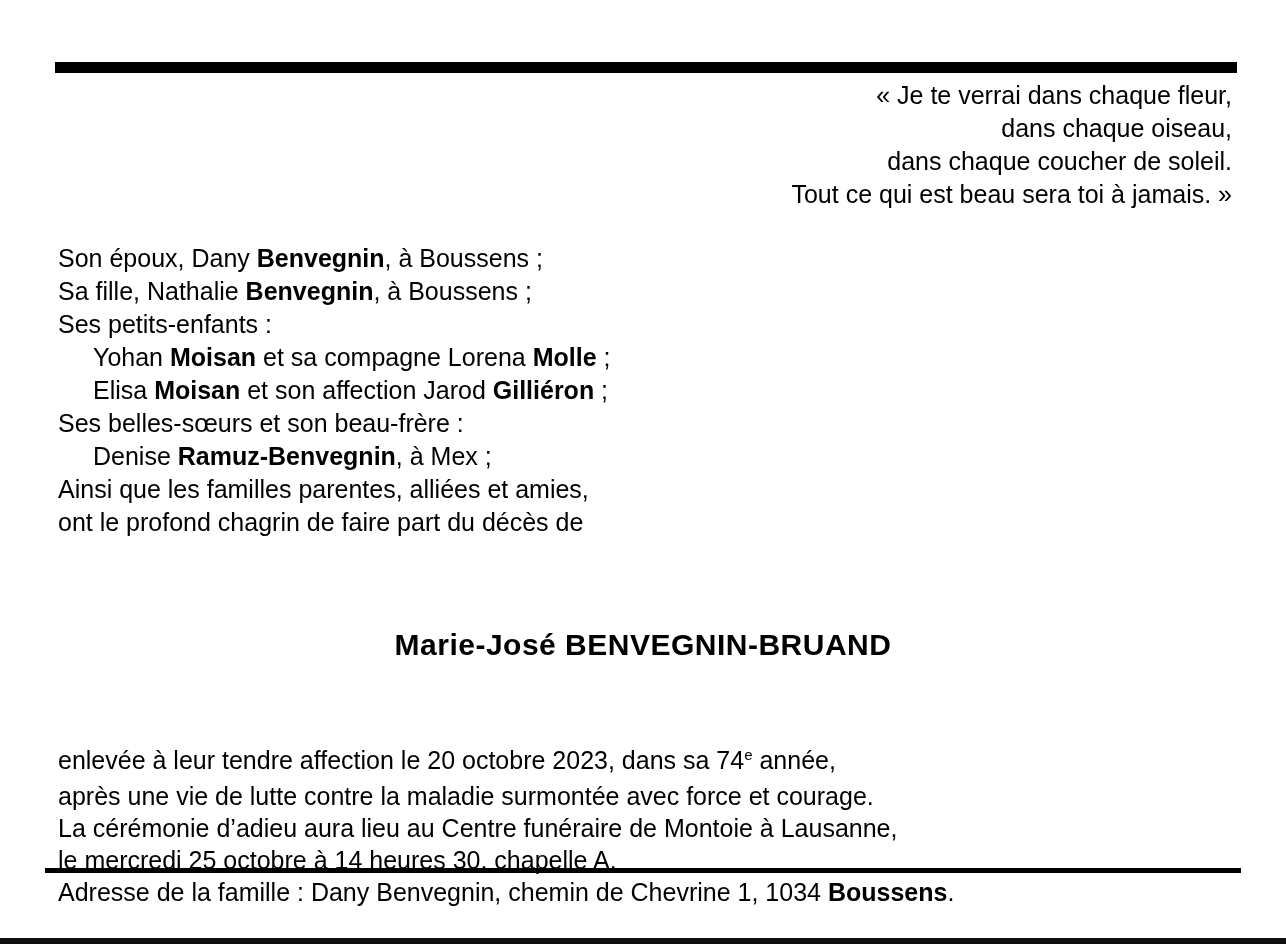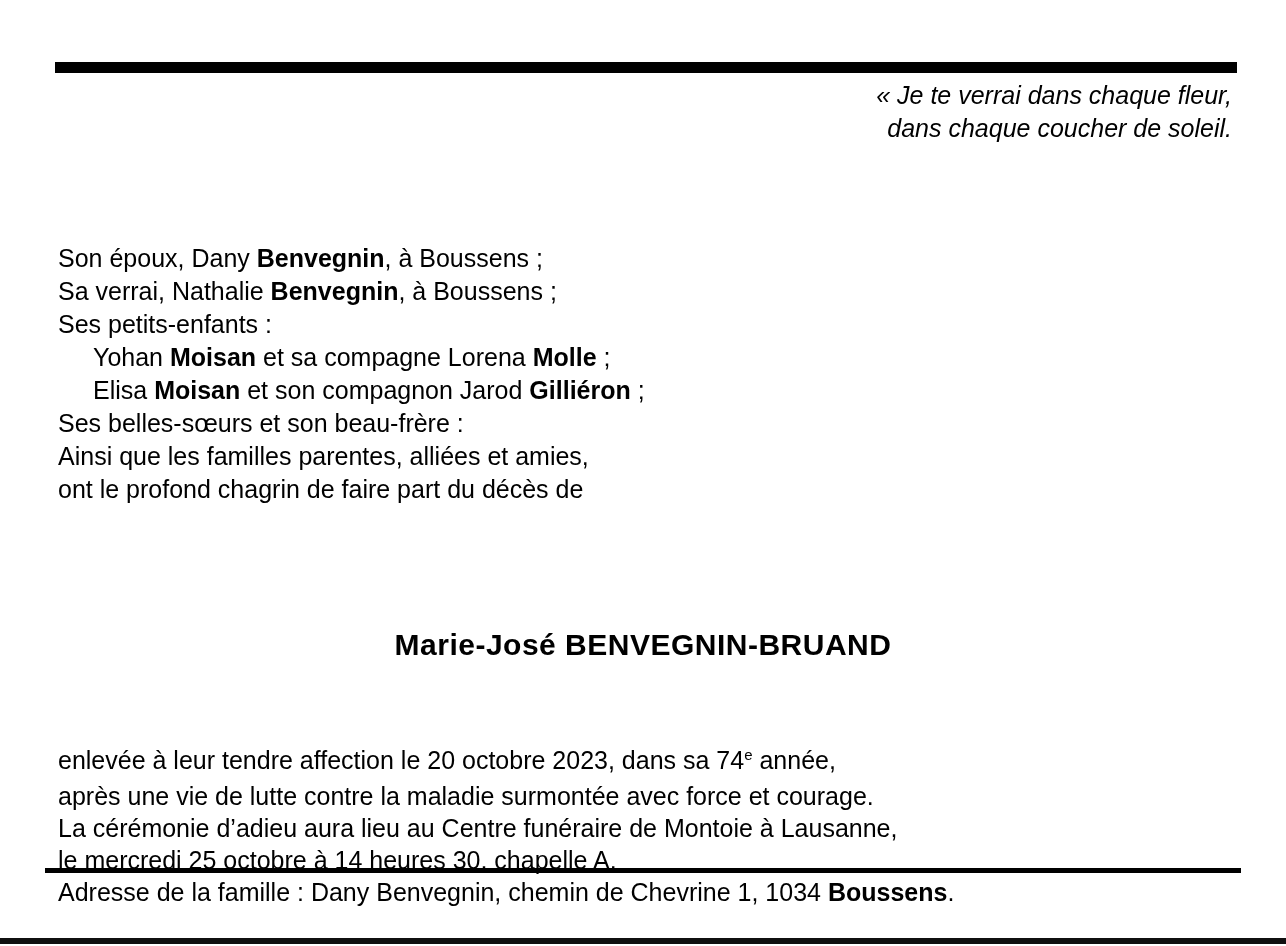--- a/index.html
+++ b/index.html
@@ -22,21 +22,20 @@
     top: 62px;
     width: 1182px;
     height: 11px;
     background: #000000;
   }
   .epigraph {
     position: absolute;
     top: 79px;
     right: 54px;
     text-align: right;
-    font-style: italic;
     font-size: 25px;
     line-height: 33px;
     white-space: nowrap;
   }
   .family-list {
     position: absolute;
     left: 58px;
     top: 242px;
     font-size: 25px;
     line-height: 33px;
@@ -92,30 +91,33 @@
 </style>
 </head>
 <body>
 
 <div class="page">
 
   <div class="top-rule"></div>
 
   <div class="epigraph">
       <div class="line"><span>« Je te verrai dans chaque fleur,</span></div>
+      <div class="line"><span>dans chaque oiseau,</span></div>
       <div class="line"><span>dans chaque coucher de soleil.</span></div>
+      <div class="line"><span>Tout ce qui est beau sera toi à jamais. »</span></div>
     </div>
 
   <div class="family-list">
       <div class="line"><span>Son époux, Dany </span><span class="b">Benvegnin</span><span>, à Boussens ;</span></div>
-      <div class="line"><span>Sa verrai, Nathalie </span><span class="b">Benvegnin</span><span>, à Boussens ;</span></div>
+      <div class="line"><span>Sa fille, Nathalie </span><span class="b">Benvegnin</span><span>, à Boussens ;</span></div>
       <div class="line"><span>Ses petits-enfants :</span></div>
       <div class="line indent"><span>Yohan </span><span class="b">Moisan</span><span> et sa compagne Lorena </span><span class="b">Molle</span><span> ;</span></div>
-      <div class="line indent"><span>Elisa </span><span class="b">Moisan</span><span> et son compagnon Jarod </span><span class="b">Gilliéron</span><span> ;</span></div>
+      <div class="line indent"><span>Elisa </span><span class="b">Moisan</span><span> et son affection Jarod </span><span class="b">Gilliéron</span><span> ;</span></div>
       <div class="line"><span>Ses belles-sœurs et son beau-frère :</span></div>
+      <div class="line indent"><span>Denise </span><span class="b">Ramuz-Benvegnin</span><span>, à Mex ;</span></div>
       <div class="line"><span>Ainsi que les familles parentes, alliées et amies,</span></div>
       <div class="line"><span>ont le profond chagrin de faire part du décès de</span></div>
     </div>
 
   <h1 class="deceased-name">Marie-José BENVEGNIN-BRUAND</h1>
 
   <div class="closing-paragraph">
       <div class="line"><span>enlevée à leur tendre affection le 20 octobre 2023, dans sa 74</span><span class="sup">e</span><span> année,</span></div>
       <div class="line"><span>après une vie de lutte contre la maladie surmontée avec force et courage.</span></div>
       <div class="line"><span>La cérémonie d’adieu aura lieu au Centre funéraire de Montoie à Lausanne,</span></div>

